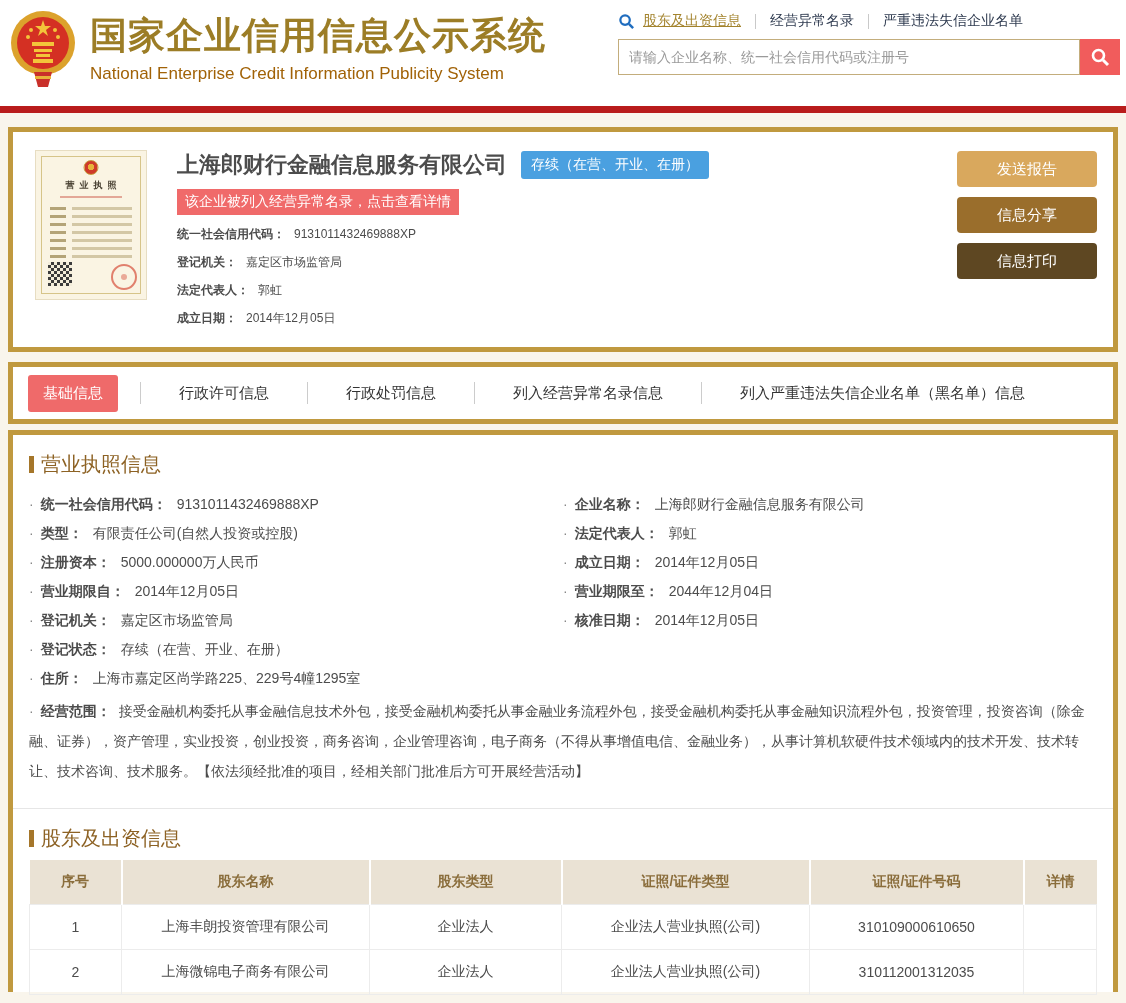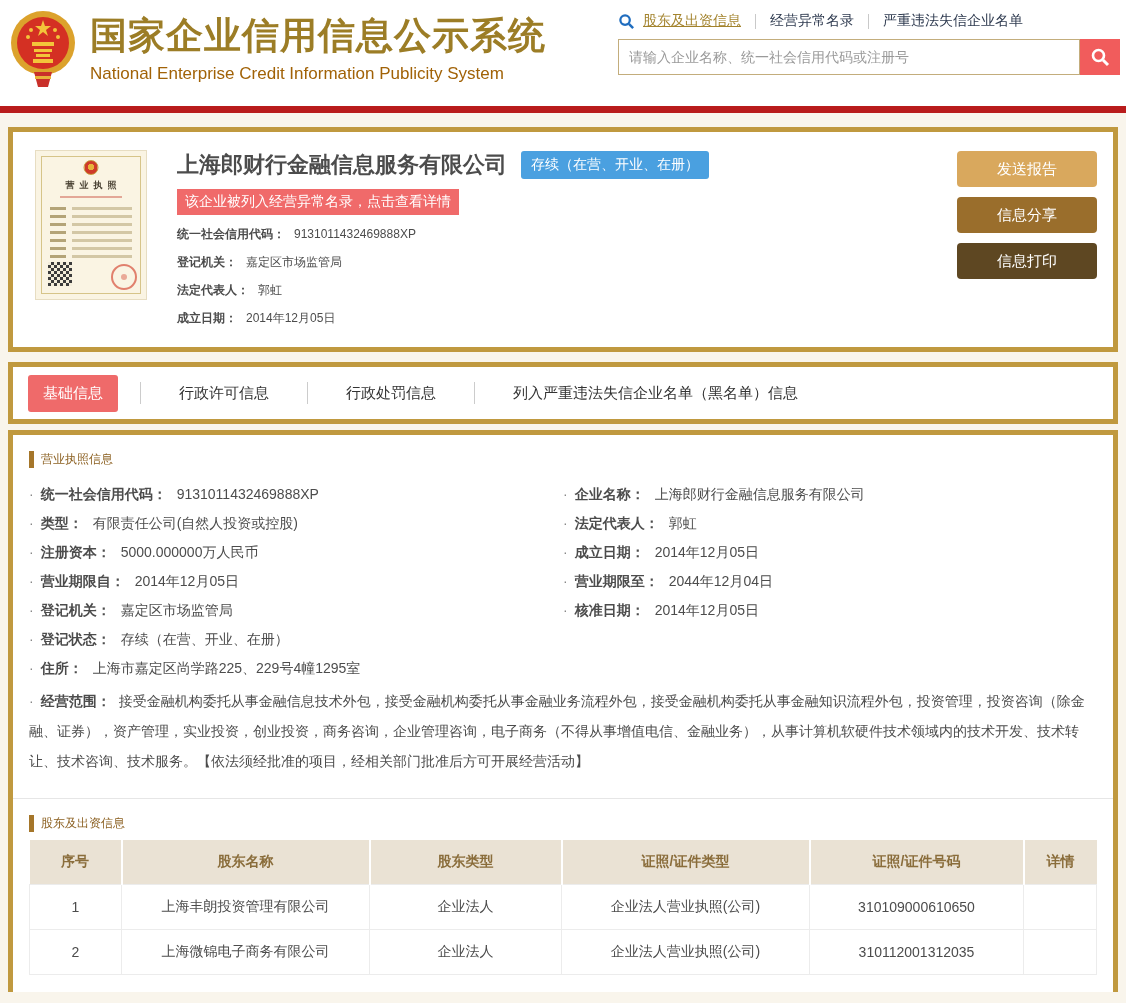--- a/index.html
+++ b/index.html
@@ -64,21 +64,21 @@
   .tab-cell { display:flex; align-items:center; }
   .tab-cell:first-child .tab-divider { display:none; }
   .tab-divider { width:1px; height:22px; background:#ccc; }
   .tab-label { font-size:15px; color:#333; padding:0 38px; white-space:nowrap; cursor:pointer; }
   .tab-label.active { background:#ef6a6a; color:#fff; padding:9px 15px; border-radius:3px; margin:0 22px 0 0; }
 
   
   .content-card { margin:6px 8px 0; border:5px solid #c0993f; border-bottom:none; background:#fff; padding:0 16px; height:562px; }
   .section-header { display:flex; align-items:center; padding:16px 0 12px; }
   .section-bar { width:5px; height:17px; background:#a5762a; margin-right:7px; flex:none; }
-  .section-title { font-size:12px; color:#8d6224; }
+  .section-title { font-size:20px; color:#8d6224; }
   .fields-grid { display:flex; }
   .fields-col { width:50%; min-width:0; }
   .frow { font-size:14px; height:29px; line-height:29px; white-space:nowrap; overflow:hidden; }
   .frow .dot, .scope-row .dot { color:#888; margin-right:7px; }
   .frow .lbl, .scope-row .lbl { font-weight:bold; }
   .frow .val { margin-left:10px; }
   .scope-row { font-size:14px; line-height:30px; margin-top:3px; }
   .scope-row .val { margin-left:8px; }
   .section-divider { height:1px; background:#e6e6e6; margin:22px -16px 0; }
   .sh-section .section-header { padding:16px 0 8px; }
@@ -241,20 +241,24 @@
     <div class="tab-cell">
       <span class="tab-divider"></span>
       <span class="tab-label">行政许可信息</span>
     </div>
 
     <div class="tab-cell">
       <span class="tab-divider"></span>
       <span class="tab-label">行政处罚信息</span>
     </div>
 
+    <div class="tab-cell">
+      <span class="tab-divider"></span>
+      <span class="tab-label">列入经营异常名录信息</span>
+    </div>
 
     <div class="tab-cell">
       <span class="tab-divider"></span>
       <span class="tab-label">列入严重违法失信企业名单（黑名单）信息</span>
     </div>
 
 </div>
 
 <div class="content-card card">
 

